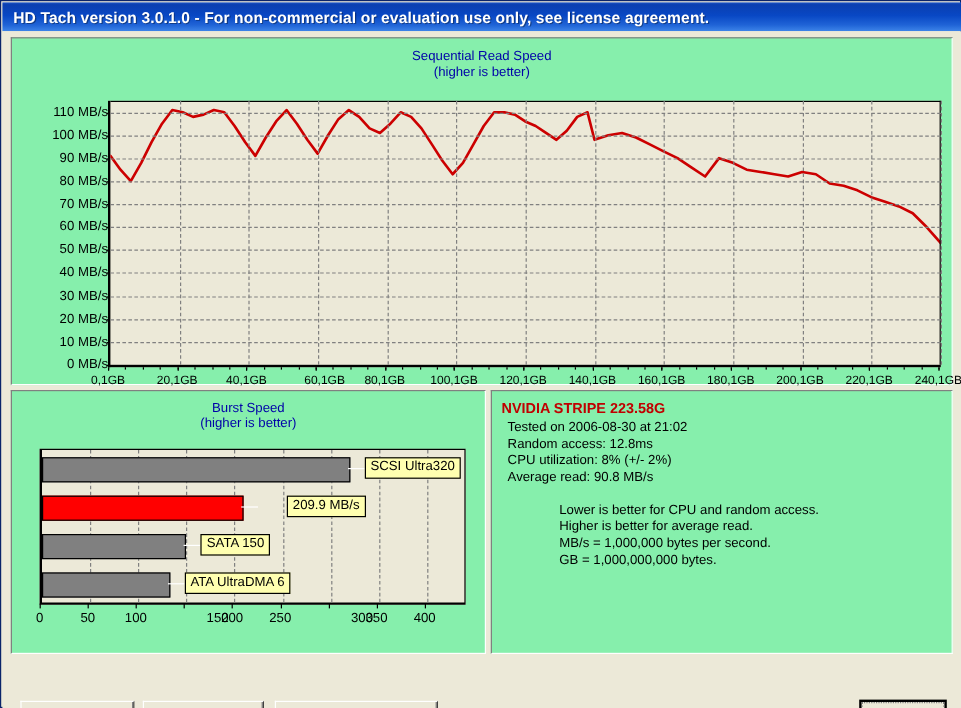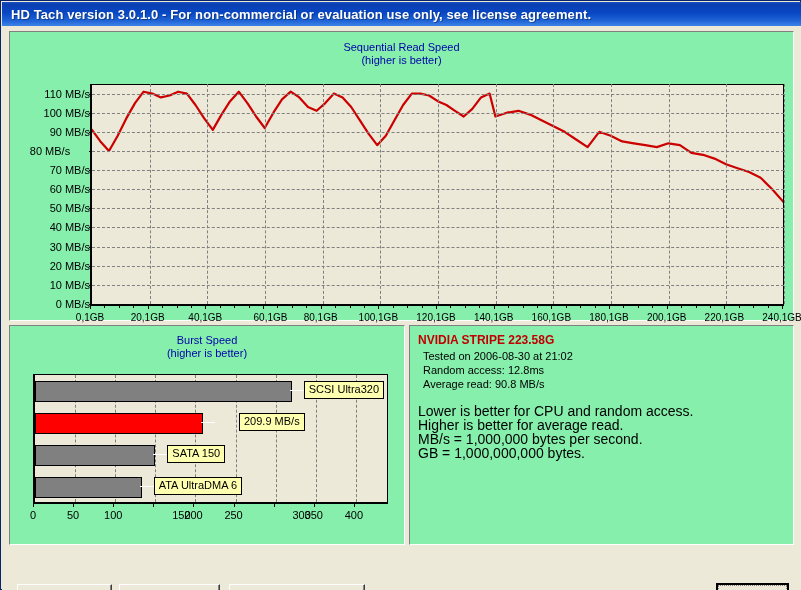--- a/index.html
+++ b/index.html
@@ -117,21 +117,21 @@
   }
   .bxtick{position:absolute;width:0;height:4px;border-left:1px solid #000;}
 
   
   #info-panel .inner{position:absolute;left:8px;top:7px;right:6px;}
   .drive-name{
     color:#c00000;font-weight:bold;font-size:12px;line-height:15px;
     margin-bottom:1px;
   }
   .info-line{font-size:11px;line-height:14px;padding-left:5px;}
-  .info-note{font-size:14px;line-height:14px;}
+  .info-note{font-size:11px;line-height:14px;margin-left:48px;}
   .note-gap{height:13px;}
 
   
   .btn{
     position:absolute;background:#ece9d8;
     border-top:1px solid #ffffff;border-left:1px solid #ffffff;
     border-right:1px solid #404040;border-bottom:1px solid #404040;
     box-shadow:inset -1px -1px 0 #808080;
     box-sizing:border-box;
     font-size:11px;display:flex;align-items:center;justify-content:center;
@@ -164,21 +164,21 @@
       <div class="chart-title" style="top:9px;">Sequential Read Speed</div>
       <div class="chart-title" style="top:22px;">(higher is better)</div>
 
       <div id="seq-y-axis">
           <div class="ylab" style="top: 61.5652px; left: 0px; width: 80px;">110 MB/s</div>
           <div class="ytickmark" style="left: 79px; top: 61.5652px;"></div>
           <div class="ylab" style="top: 80.6957px; left: 0px; width: 80px;">100 MB/s</div>
           <div class="ytickmark" style="left: 79px; top: 80.6957px;"></div>
           <div class="ylab" style="top: 99.8261px; left: 0px; width: 80px;">90 MB/s</div>
           <div class="ytickmark" style="left: 79px; top: 99.8261px;"></div>
-          <div class="ylab" style="top: 118.957px; left: 0px; width: 80px; text-align: center;">80 MB/s</div>
+          <div class="ylab" style="top: 118.957px; left: 0px; width: 80px;">80 MB/s</div>
           <div class="ytickmark" style="left: 79px; top: 118.957px;"></div>
           <div class="ylab" style="top: 138.087px; left: 0px; width: 80px;">70 MB/s</div>
           <div class="ytickmark" style="left: 79px; top: 138.087px;"></div>
           <div class="ylab" style="top: 157.217px; left: 0px; width: 80px;">60 MB/s</div>
           <div class="ytickmark" style="left: 79px; top: 157.217px;"></div>
           <div class="ylab" style="top: 176.348px; left: 0px; width: 80px;">50 MB/s</div>
           <div class="ytickmark" style="left: 79px; top: 176.348px;"></div>
           <div class="ylab" style="top: 195.478px; left: 0px; width: 80px;">40 MB/s</div>
           <div class="ytickmark" style="left: 79px; top: 195.478px;"></div>
           <div class="ylab" style="top: 214.609px; left: 0px; width: 80px;">30 MB/s</div>
@@ -354,20 +354,21 @@
           <div class="bxlab" style="left: 343.909px; top: 183px;">400</div>
           <div class="bxtick" style="left: 343.909px; top: 177px;"></div>
         </div>
     </div>
 
     <div class="panel" id="info-panel">
       <div class="inner">
         <div class="drive-name">NVIDIA STRIPE 223.58G</div>
         <div class="info-line">Tested on 2006-08-30 at 21:02</div>
         <div class="info-line">Random access: 12.8ms</div>
+        <div class="info-line">CPU utilization: 8% (+/- 2%)</div>
         <div class="info-line">Average read: 90.8 MB/s</div>
         <div class="note-gap"></div>
         <div class="info-note">Lower is better for CPU and random access.</div>
         <div class="info-note">Higher is better for average read.</div>
         <div class="info-note">MB/s = 1,000,000 bytes per second.</div>
         <div class="info-note">GB = 1,000,000,000 bytes.</div>
       </div>
     </div>
 
     <div class="btn" id="btn-save">

